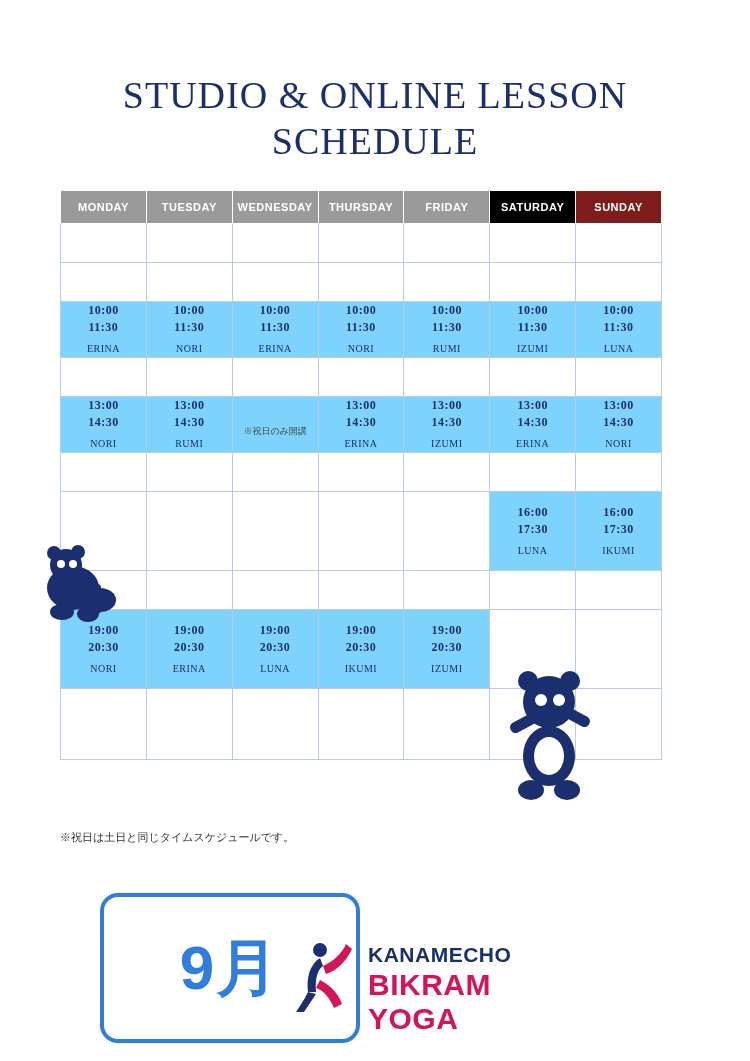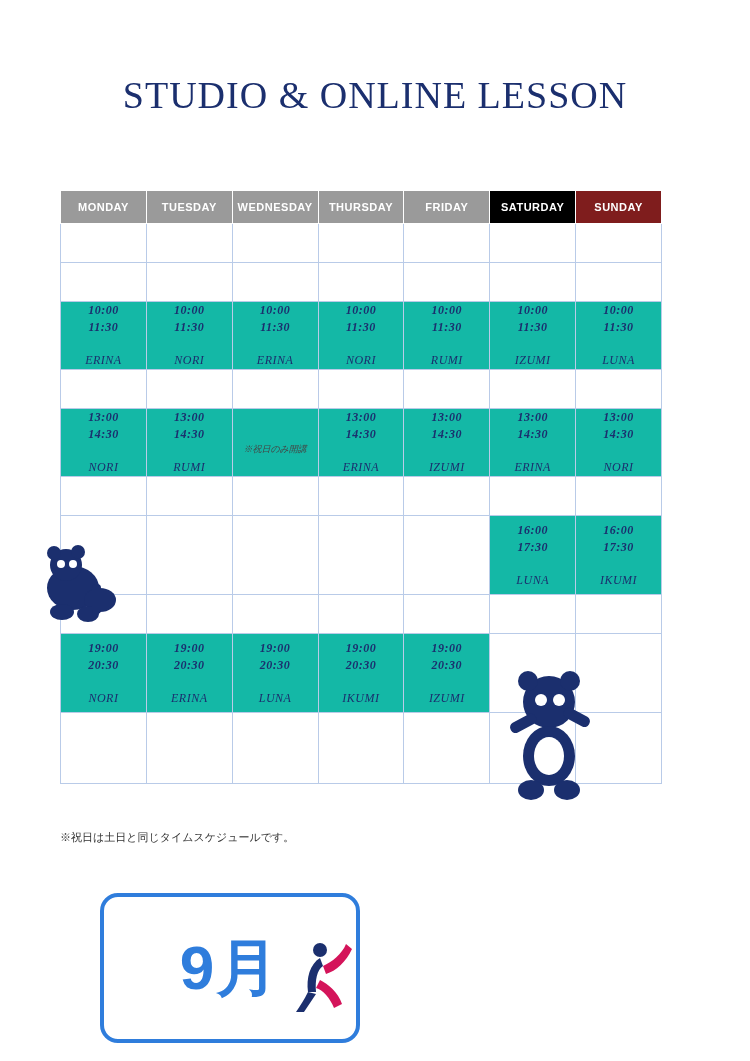--- a/index.html
+++ b/index.html
@@ -69,40 +69,39 @@
   table.schedule th.sun { background: #7f1d1d; }
 
   table.schedule td {
     border: 1px solid #b9cbe8;
     height: 38px;
     vertical-align: middle;
     text-align: center;
     padding: 0;
   }
   td.cls {
-    background: #14b8a6;
+    background: #7dd3fc;
     height: 78px;
-    font-style: italic;
   }
   td.empty {
     background: #ffffff;
   }
   .cell-inner {
     line-height: 17px;
     color: #1b2f6e;
     font-family: "Liberation Serif", serif;
   }
   .t1, .t2 {
     font-size: 12px;
     font-weight: bold;
     letter-spacing: 0.5px;
   }
   .name {
-    font-size: 12px;
-    margin-top: 16px;
+    font-size: 10px;
+    margin-top: 4px;
     letter-spacing: 0.5px;
   }
   .note-cell {
     font-size: 9px;
     color: #444444;
     font-family: "Liberation Sans", sans-serif;
     line-height: 14px;
     margin-top: 12px;
   }
 
@@ -201,20 +200,21 @@
     height: 145px;
   }
 </style>
 </head>
 <body>
 
 <div class="page">
 
   <div class="title-block">
     <div class="title-line1">STUDIO &amp; ONLINE LESSON</div>
+    <div class="title-line2">SCHEDULE</div>
   </div>
 
   <div class="schedule-wrap">
     <table class="schedule">
       <thead>
         <tr>
           <th>MONDAY</th>
           <th>TUESDAY</th>
           <th>WEDNESDAY</th>
           <th>THURSDAY</th>
@@ -494,15 +494,19 @@
           <circle cx="30" cy="10" r="7"></circle>
           <path d="M30 18 C20 24, 16 38, 18 52 L26 52 C25 40, 27 30, 33 26 Z"></path>
           <path d="M18 52 C14 60, 10 66, 6 72 L14 72 C18 66, 22 60, 26 54 Z"></path>
         </g>
         <g fill="#d4145a">
           <path d="M33 26 C42 22, 52 14, 56 4 L62 9 C56 22, 46 31, 36 34 Z"></path>
           <path d="M30 40 C38 44, 48 52, 52 64 L44 68 C40 58, 33 50, 26 48 Z"></path>
         </g>
       </svg>
     </div>
+    <div class="logo-text">
+      <div class="logo-line1">KANAMECHO</div>
+      <div class="logo-line2">BIKRAM YOGA</div>
+    </div>
   </div>
 
 </div>
 
 </body></html>

